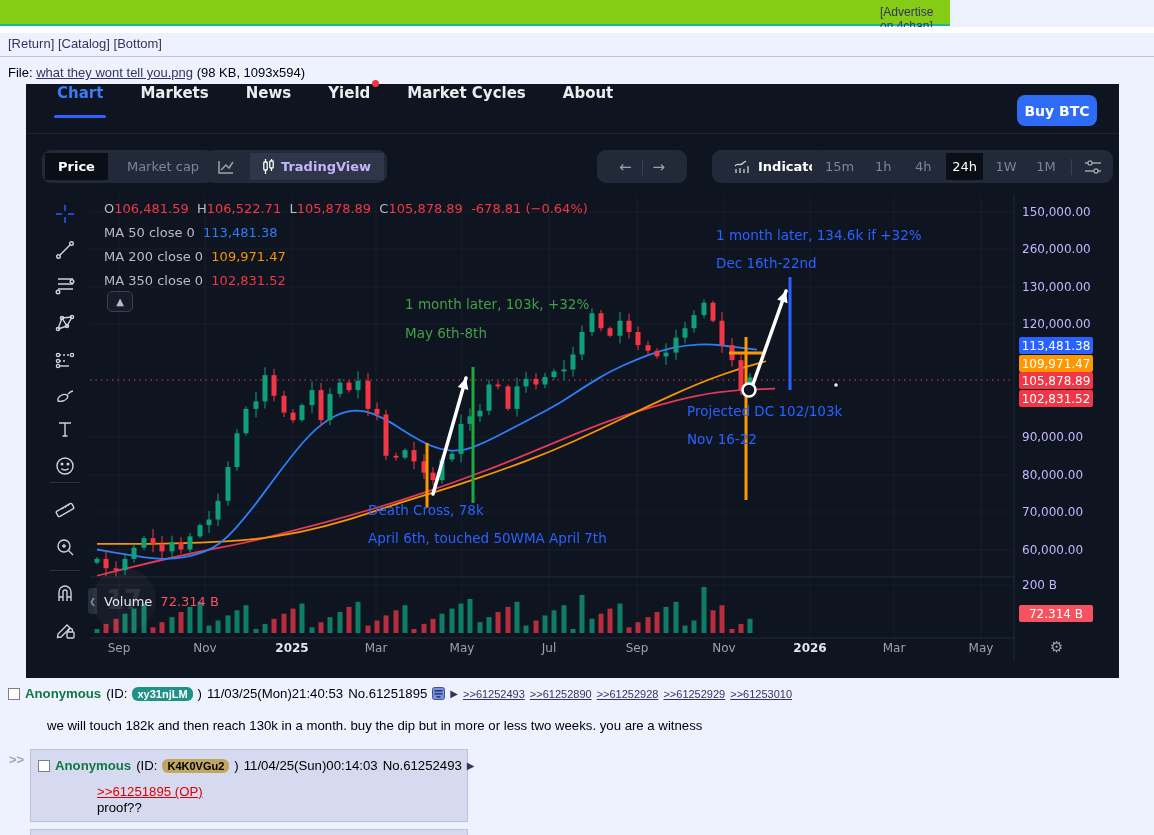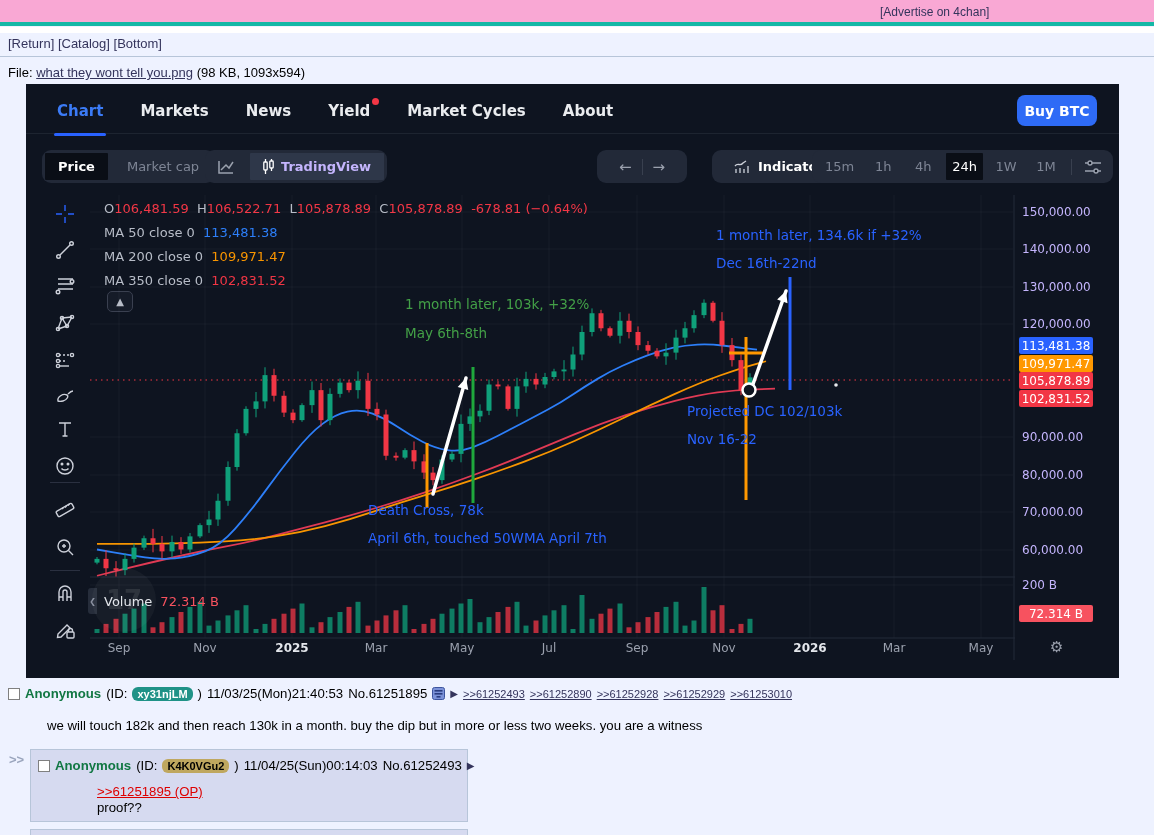--- a/index.html
+++ b/index.html
@@ -1,21 +1,21 @@
 <!DOCTYPE html>
 <html><head>
 <meta charset="utf-8">
 <style>
   * { margin:0; padding:0; box-sizing:border-box; }
   html,body { width:1154px; height:835px; overflow:hidden;
     background:#EEF2FF; font-family:"Liberation Sans", sans-serif; }
 
   
-  .adbar { position:absolute; left:0; top:0; width:1154px; height:26px;
-    background:#f9a8d4; border-bottom:4px solid #14b8a6; }
+  .adbar { position:absolute; left:0; top:0; width:950px; height:26px;
+    background:#84cc16; border-bottom:2px solid #14b8a6; }
   .adbar a { position:absolute; left:880px; top:5px; font-size:12px;
     color:#34345C; text-decoration:none; }
   .whitegap { position:absolute; left:0; top:27px; width:1154px; height:6px; background:#fff; }
   .navlinks { position:absolute; left:8px; top:36px; font-size:13px; color:#000; }
   .navlinks a { color:#34345C; text-decoration:none; }
   .pagehr { position:absolute; left:0; top:56px; width:1154px; border-top:1px solid #B7C5D9; }
   .fileline { position:absolute; left:8px; top:65px; font-size:13px; color:#000; }
   .fileline a { color:#34345C; text-decoration:underline; }
 
   
@@ -37,21 +37,21 @@
   .reply-comment { position:absolute; left:66px; top:50px; font-size:13.2px; color:#000; }
   .next-post-sliver { position:absolute; left:30px; top:829px; width:438px; height:6px;
     background:#D6DAF0; border:1px solid #B7C5D9; border-bottom:none; }
   .device-icon svg { display:block; }
 
   
   .chart { position:absolute; left:26px; top:84px; width:1093px; height:594px;
     background:#0E1420; font-family:"DejaVu Sans", sans-serif; color:#D1D4DC; }
   .c-nav { position:absolute; left:0; top:0; width:100%; height:50px;
     border-bottom:1px solid #1D2430; }
-  .c-tabs { position:absolute; left:31px; top:0; height:36px; display:flex; gap:37px; align-items:flex-end; }
+  .c-tabs { position:absolute; left:31px; top:0; height:36px; display:flex; gap:37px; align-items:flex-start; }
   .c-tab { font-size:15px; font-weight:bold; color:#EAECEF; position:relative; cursor:pointer; }
   .c-tab.active { color:#3B7BF6; }
   .c-tab.active::after { content:""; position:absolute; left:-3px; right:-3px; bottom:-16px;
     height:3px; background:#2962FF; border-radius:2px; }
   .c-tab .reddot { position:absolute; right:-9px; top:-4px; width:7px; height:7px;
     border-radius:50%; background:#F23645; }
   .buybtn { position:absolute; left:991px; top:11px; width:80px; height:31px;
     background:#2E6BF6; border-radius:8px; color:#fff; font-size:14px; font-weight:bold;
     display:flex; align-items:center; justify-content:center; cursor:pointer; }
 
@@ -537,21 +537,21 @@
       <line x1="433" y1="494" x2="466" y2="378" stroke="#fff" stroke-width="3.5" stroke-linecap="round"></line>
       <polygon points="466,378 468.2802151720098,390.08514041165165 457.7000167738845,387.0752563845988" fill="#fff"></polygon>
       <line x1="752" y1="387" x2="786" y2="291" stroke="#fff" stroke-width="3.5" stroke-linecap="round"></line>
       <polygon points="786,291 787.5121311736962,303.2050587591185 777.1432316969228,299.532740194428" fill="#fff"></polygon>
       <circle cx="749" cy="390" r="6.5" stroke="#fff" stroke-width="2.5" fill="#0E1420"></circle>
       <circle cx="836" cy="385" r="1.8" fill="#E8EAED"></circle>
     </svg>
 
   <div id="yAxis">
       <div class="ylab" style="top: 121px;">150,000.00</div>
-      <div class="ylab" style="top: 158px;">140,000.00</div>
+      <div class="ylab" style="top: 158px;">260,000.00</div>
       <div class="ylab" style="top: 196px;">130,000.00</div>
       <div class="ylab" style="top: 233px;">120,000.00</div>
       <div class="ylab" style="top: 346px;">90,000.00</div>
       <div class="ylab" style="top: 384px;">80,000.00</div>
       <div class="ylab" style="top: 421px;">70,000.00</div>
       <div class="ylab" style="top: 459px;">60,000.00</div>
       <div class="ylab" style="top: 494px;">200 B</div>
       <div class="pbadge" style="top: 253px; background: rgb(41, 98, 255);">113,481.38</div>
       <div class="pbadge" style="top: 271px; background: rgb(255, 152, 0);">109,971.47</div>
       <div class="pbadge" style="top: 288px; background: rgb(242, 54, 69);">105,878.89</div>

